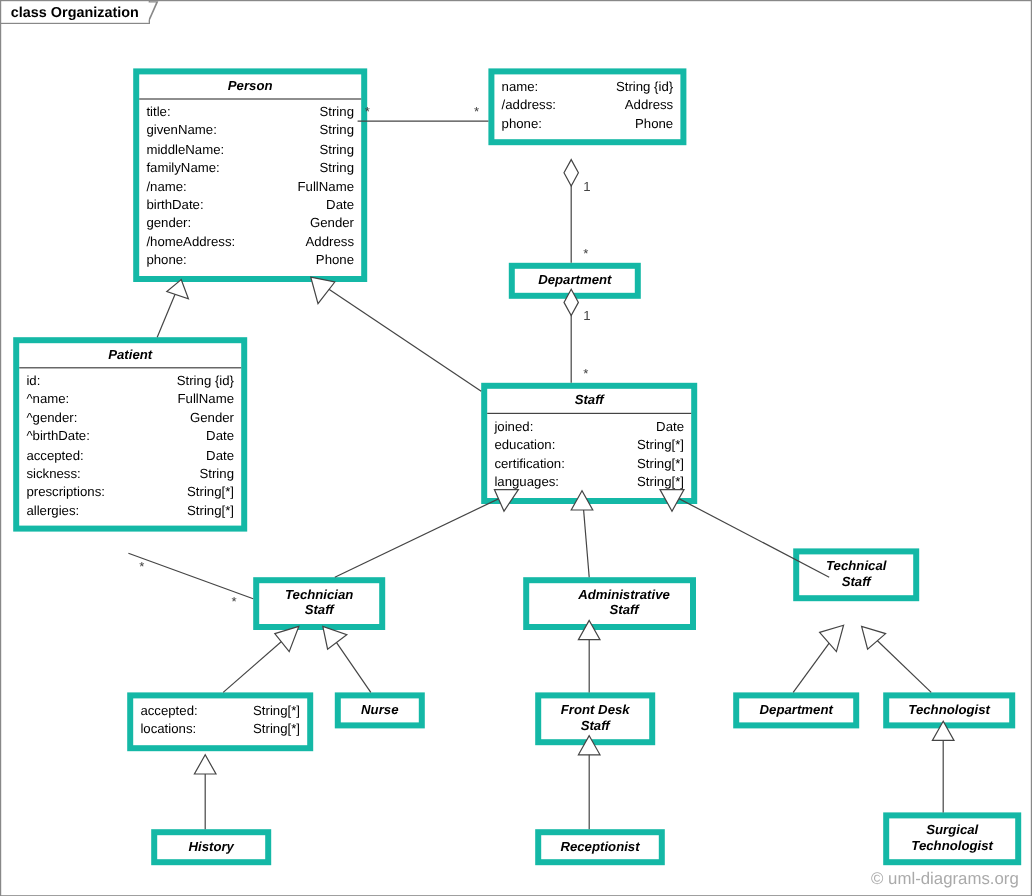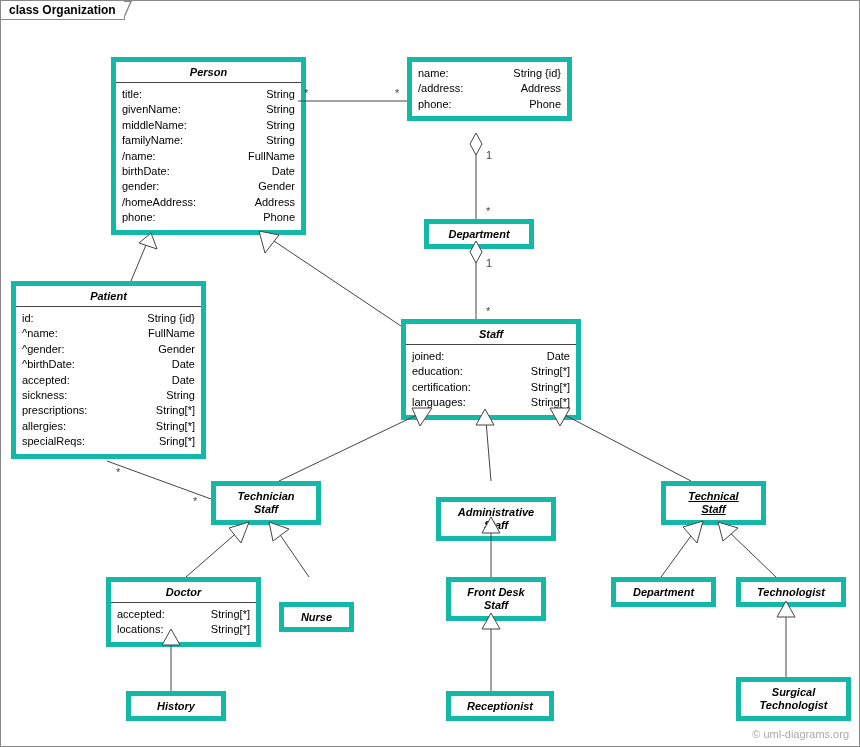--- a/index.html
+++ b/index.html
@@ -11,21 +11,21 @@
 .box-title { text-align: center; font-weight: bold; font-style: italic; padding: 4px 6px; border-bottom: 1px solid #444; }
 .box-title.no-border { border-bottom: none; }
 .box-attrs { padding: 4px 6px; }
 .attr-row { display: flex; justify-content: space-between; gap: 10px; line-height: 1.4; }
 .attr-name { white-space: nowrap; }
 .attr-type { white-space: nowrap; }
 svg.conn { position: absolute; top: 0; left: 0; width: 858px; height: 745px; pointer-events: none; }
 svg.conn line, svg.conn polyline, svg.conn polygon { stroke: #444; stroke-width: 1; fill: none; }
 svg.conn polygon.hollow { fill: #fff; }
 svg.conn text { font-size: 11px; fill: #444; }
-.watermark { position: absolute; right: 10px; bottom: 6px; color: #aaa; font-size: 11px; }
+.watermark { position: absolute; right: 10px; bottom: 6px; color: #aaa; font-size: 14px; }
 </style>
 </head>
 <body>
 
 <div class="frame">
   <div class="frame-label">class Organization</div>
 
   <div class="box" style="left:110px; top:56px; width:185px;">
     <div class="box-title">Person</div>
     <div class="box-attrs">
@@ -117,24 +117,20 @@
           <span class="attr-type">String</span>
         </div>
       <div class="attr-row">
           <span class="attr-name">prescriptions:</span>
           <span class="attr-type">String[*]</span>
         </div>
       <div class="attr-row">
           <span class="attr-name">allergies:</span>
           <span class="attr-type">String[*]</span>
         </div>
-      <div class="attr-row">
-          <span class="attr-name">specialReqs:</span>
-          <span class="attr-type">Sring[*]</span>
-        </div>
     </div>
   </div>
 
   <div class="box" style="left:400px; top:318px; width:170px;">
     <div class="box-title">Staff</div>
     <div class="box-attrs">
       <div class="attr-row">
           <span class="attr-name">joined:</span>
           <span class="attr-type">Date</span>
         </div>
@@ -153,49 +149,48 @@
     </div>
   </div>
 
   <div class="box" style="left:210px; top:480px; width:100px; text-align:center;">
     <div class="box-title no-border" style="line-height:1.2;">
       <div>Technician</div>
       <div>Staff</div>
     </div>
   </div>
 
-  <div class="box" style="left:435px; top:496px; width:110px; text-align:center;">
+  <div class="box" style="left:435px; top:480px; width:110px; text-align:center;padding-left:24px;">
     <div class="box-title no-border" style="line-height:1.2;">
       <div>Administrative</div>
       <div>Staff</div>
     </div>
   </div>
 
-  <div class="box" style="left:660px; top:480px; width:95px; text-align:center;text-decoration:underline;">
+  <div class="box" style="left:660px; top:456px; width:95px; text-align:center;">
     <div class="box-title no-border" style="line-height:1.2;">
       <div>Technical</div>
       <div>Staff</div>
     </div>
   </div>
 
   <div class="box" style="left:105px; top:576px; width:145px;">
-    <div class="box-title">Doctor</div>
     <div class="box-attrs">
       <div class="attr-row">
           <span class="attr-name">accepted:</span>
           <span class="attr-type">String[*]</span>
         </div>
       <div class="attr-row">
           <span class="attr-name">locations:</span>
           <span class="attr-type">String[*]</span>
         </div>
     </div>
   </div>
 
-  <div class="box" style="left:278px; top:601px; width:65px;">
+  <div class="box" style="left:278px; top:576px; width:65px;">
     <div class="box-title no-border">Nurse</div>
   </div>
 
   <div class="box" style="left:445px; top:576px; width:90px; text-align:center;">
     <div class="box-title no-border" style="line-height:1.2;">
       <div>Front Desk</div>
       <div>Staff</div>
     </div>
   </div>
 

